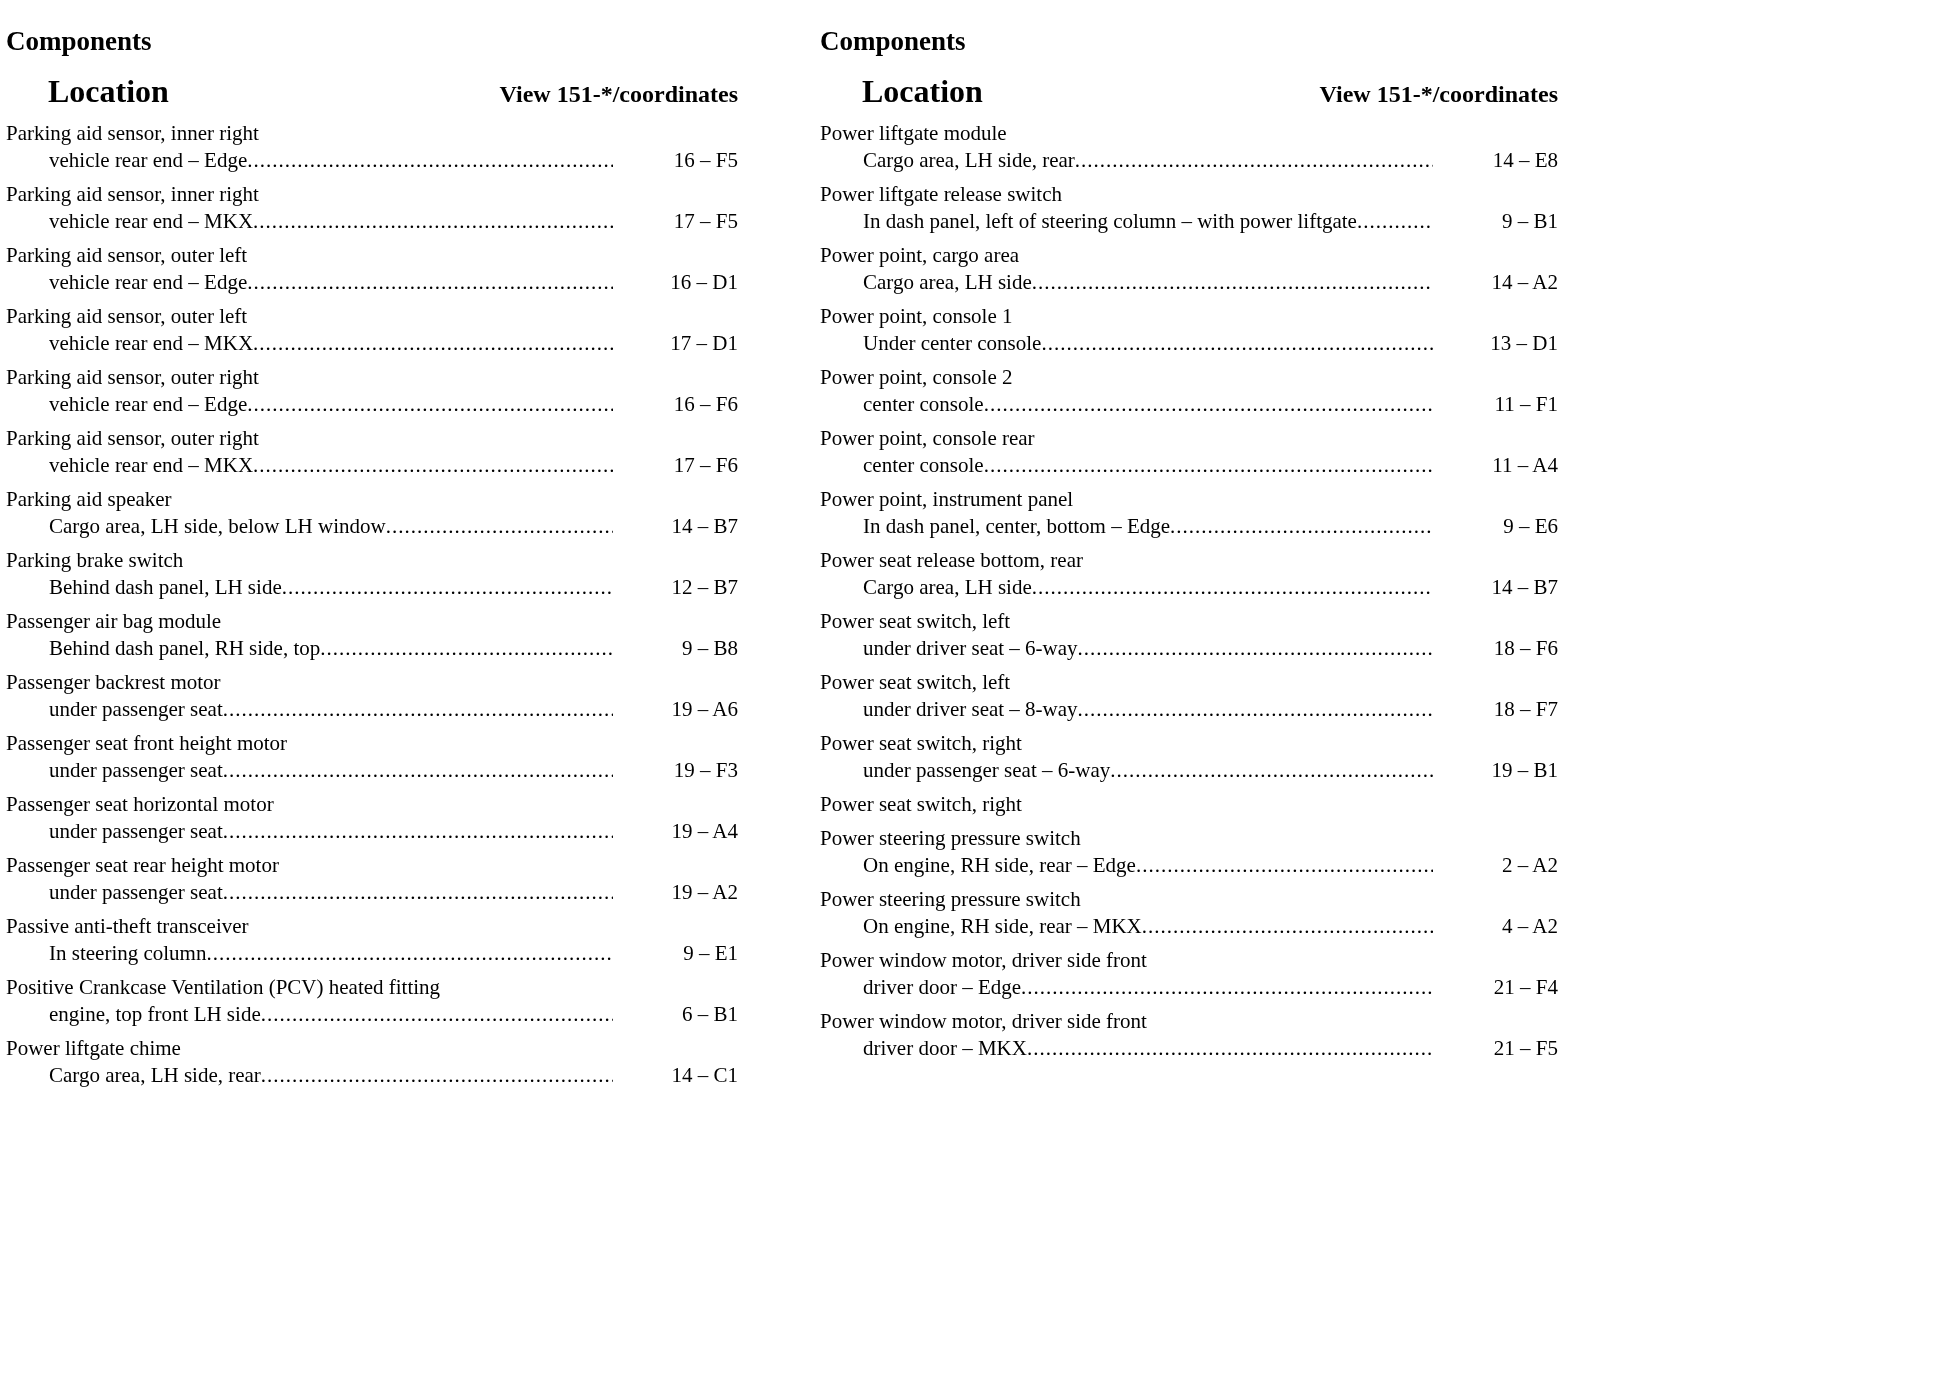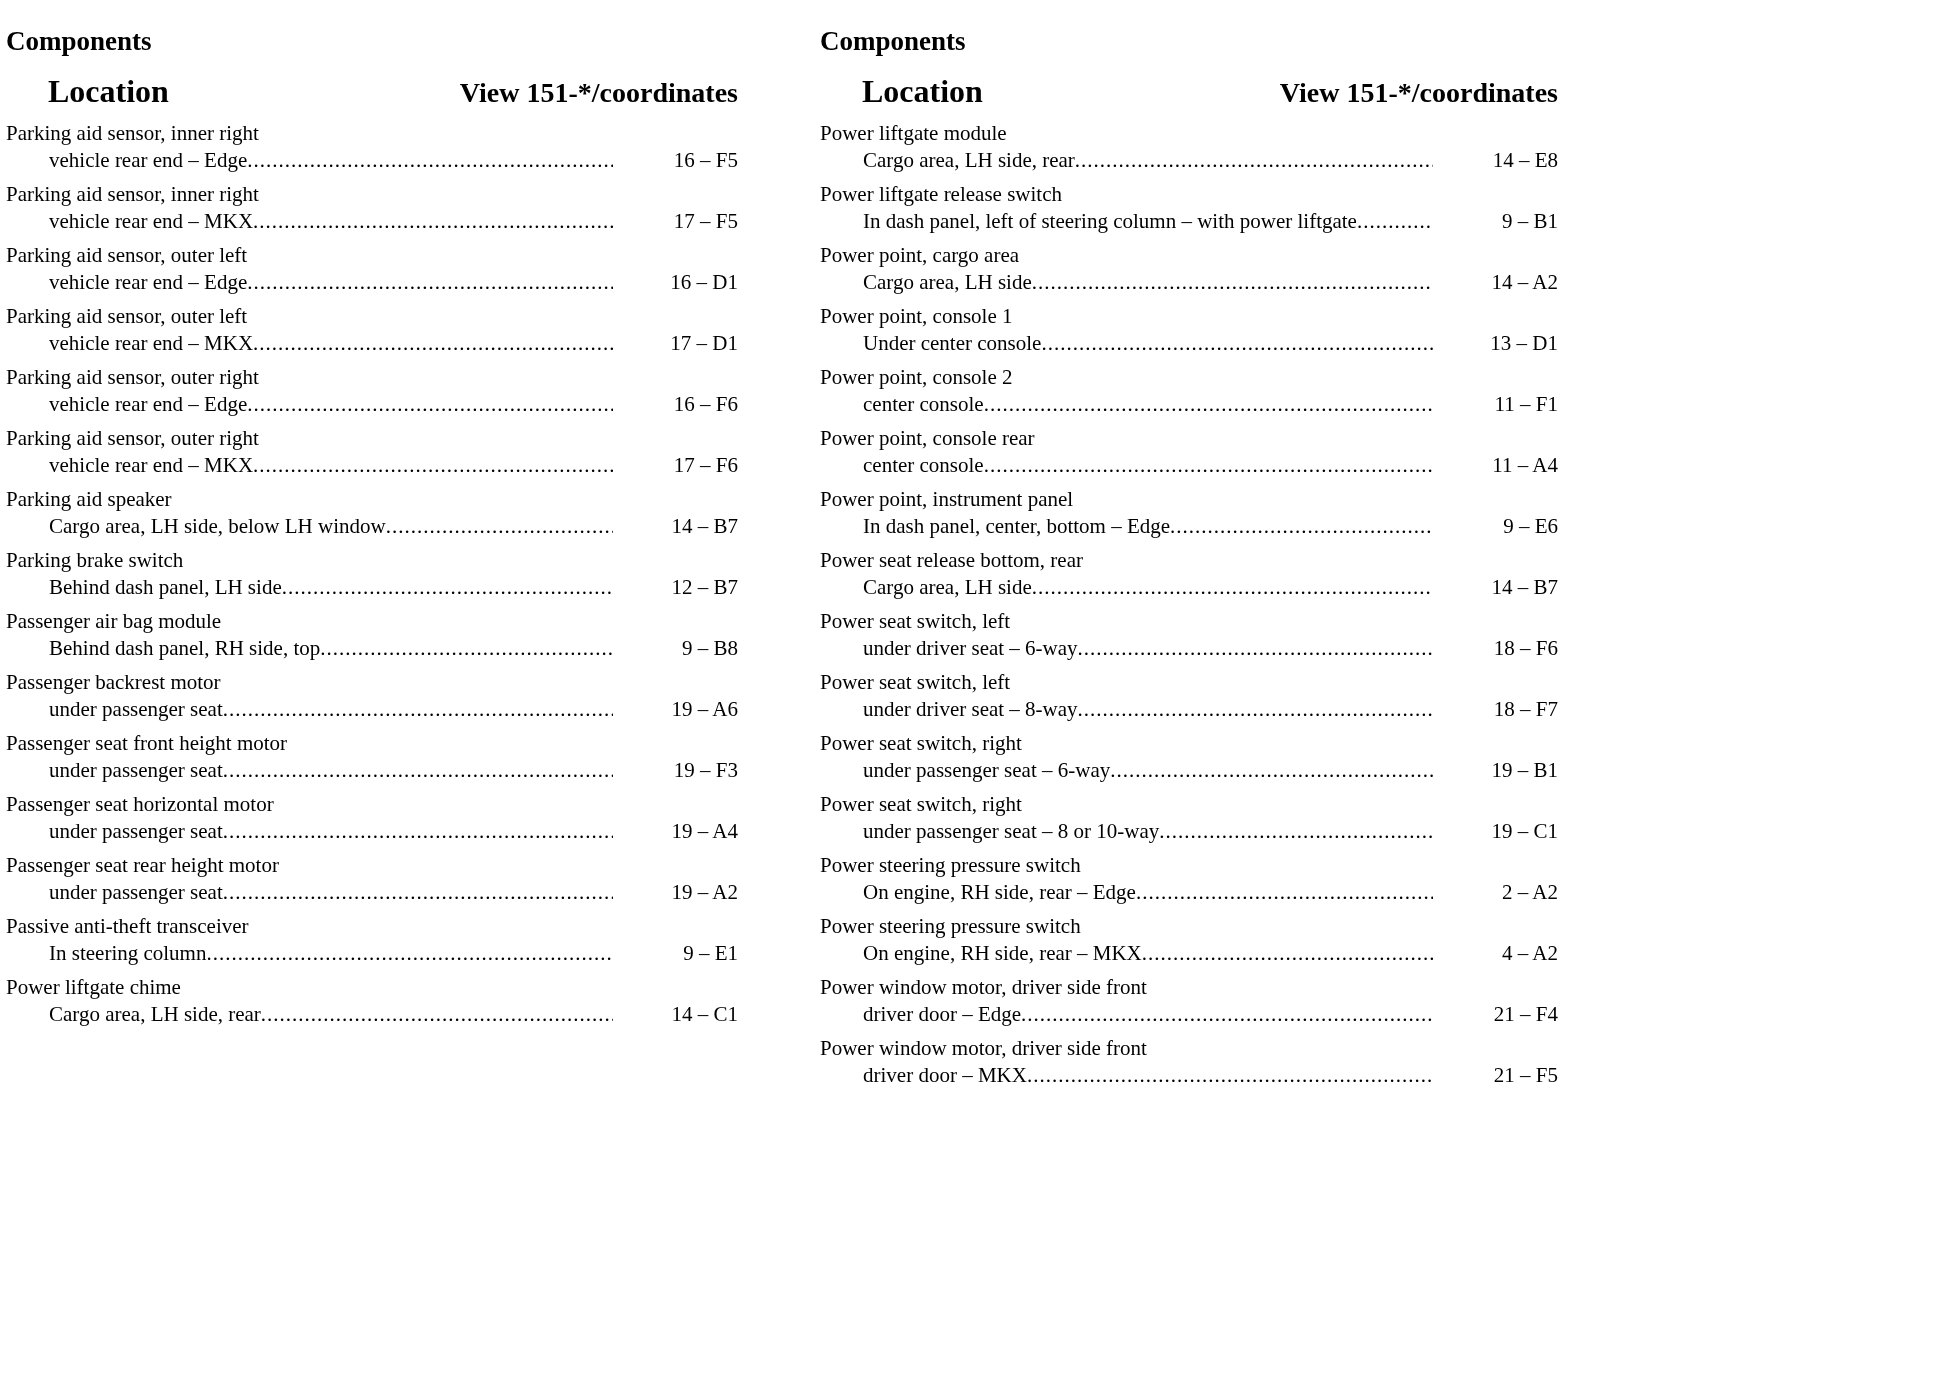--- a/index.html
+++ b/index.html
@@ -33,21 +33,21 @@
     align-items: baseline;
     justify-content: space-between;
     margin-bottom: 10px;
   }
   .loc-h {
     font-size: 32px;
     font-weight: bold;
     margin-left: 42px;
   }
   .view-h {
-    font-size: 28px;
+    font-size: 24px;
     font-weight: bold;
   }
   .entry {
     margin-bottom: 7px;
     font-size: 21px;
     line-height: 27px;
   }
   .entry-name {
     white-space: nowrap;
   }
@@ -208,20 +208,28 @@
 
   <div class="entry">
     <div class="entry-name">Passive anti-theft transceiver</div>
     <div class="entry-loc-row">
       <span class="loc-text">In steering column</span>
       <span class="dots"></span>
       <span class="coord">9 – E1</span>
     </div>
   </div>
 
+  <div class="entry">
+    <div class="entry-name">Positive Crankcase Ventilation (PCV) heated fitting</div>
+    <div class="entry-loc-row">
+      <span class="loc-text">engine, top front LH side</span>
+      <span class="dots"></span>
+      <span class="coord">6 – B1</span>
+    </div>
+  </div>
 
   <div class="entry">
     <div class="entry-name">Power liftgate chime</div>
     <div class="entry-loc-row">
       <span class="loc-text">Cargo area, LH side, rear</span>
       <span class="dots"></span>
       <span class="coord">14 – C1</span>
     </div>
   </div>
 </div>
@@ -328,25 +336,20 @@
     <div class="entry-name">Power seat switch, right</div>
     <div class="entry-loc-row">
       <span class="loc-text">under passenger seat – 6-way</span>
       <span class="dots"></span>
       <span class="coord">19 – B1</span>
     </div>
   </div>
 
   <div class="entry">
     <div class="entry-name">Power seat switch, right</div>
-    <div class="entry-loc-row">
-      <span class="loc-text">under passenger seat – 8 or 10-way</span>
-      <span class="dots"></span>
-      <span class="coord">19 – C1</span>
-    </div>
   </div>
 
   <div class="entry">
     <div class="entry-name">Power steering pressure switch</div>
     <div class="entry-loc-row">
       <span class="loc-text">On engine, RH side, rear – Edge</span>
       <span class="dots"></span>
       <span class="coord">2 – A2</span>
     </div>
   </div>

